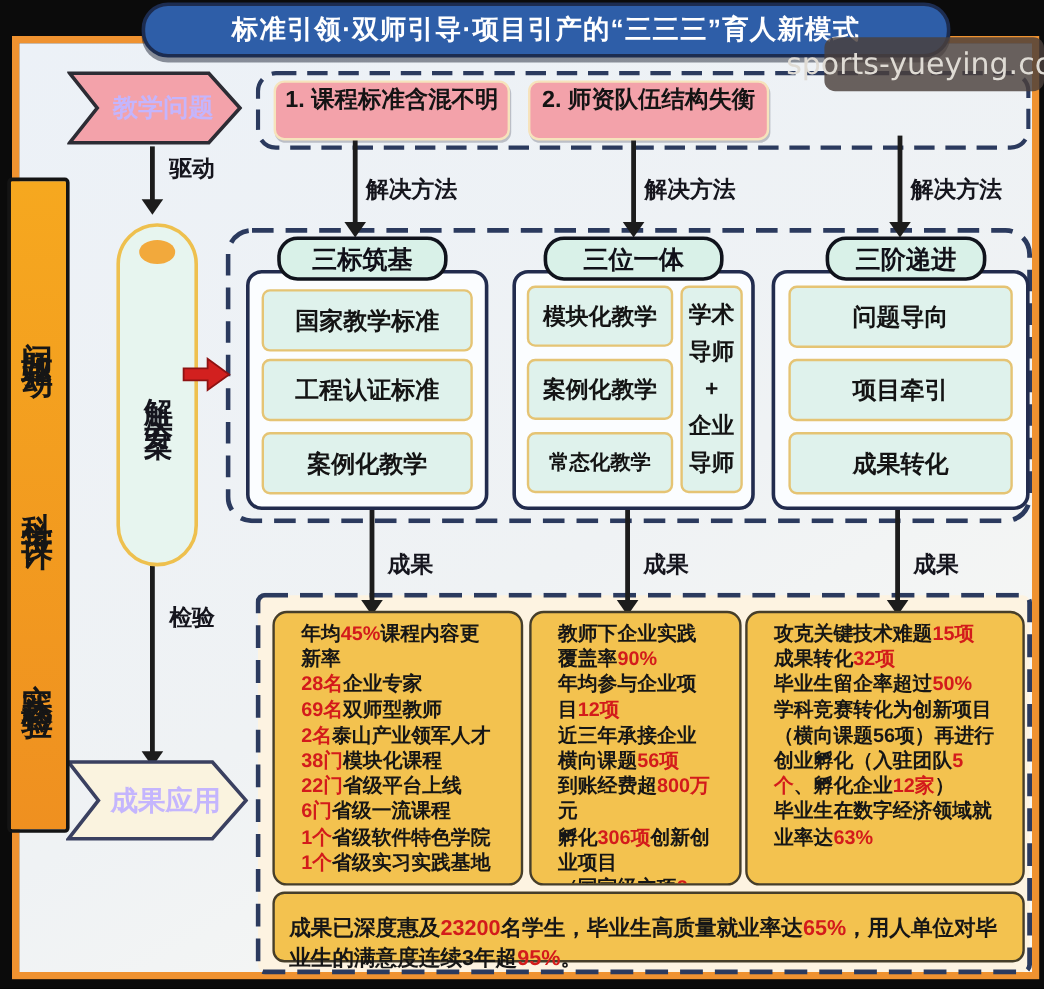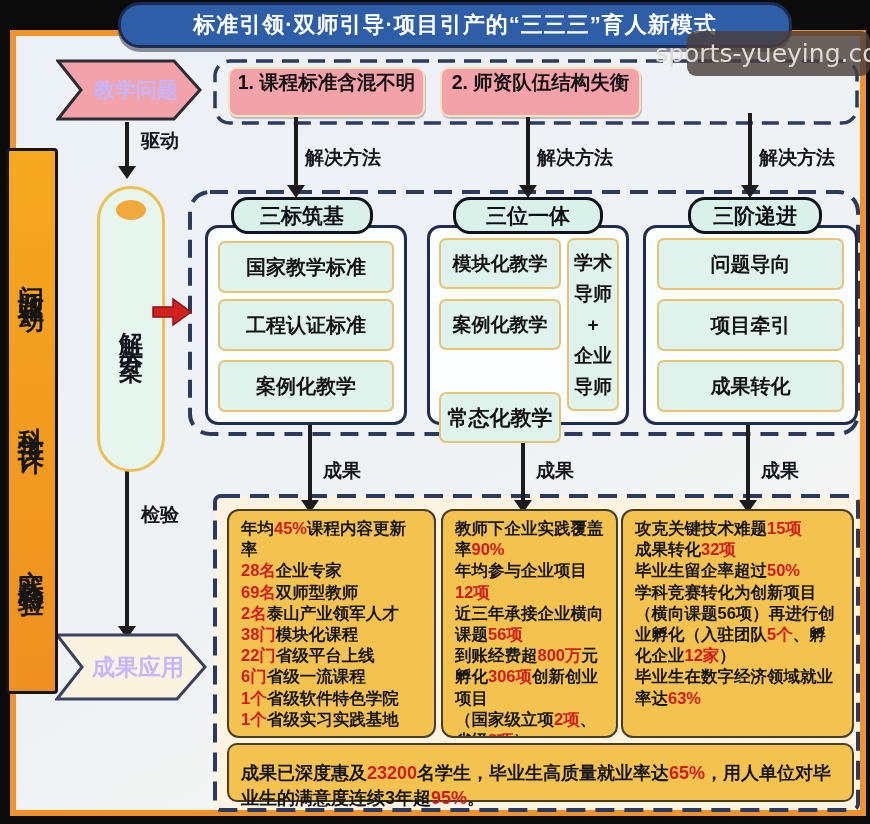--- a/index.html
+++ b/index.html
@@ -55,21 +55,21 @@
         border-radius:17px;display:flex;align-items:center;justify-content:center;z-index:4;
         font-size:21px;font-weight:bold;color:#101018;}
   .colbox{position:absolute;top:225px;height:194px;background:#fbfdff;border:3px solid #222c4e;
           border-radius:13px;z-index:3;}
   .mb{position:absolute;background:#dff2ec;border:2px solid #e5c474;border-radius:7px;
       display:flex;align-items:center;justify-content:center;
       font-size:20px;font-weight:bold;color:#141414;}
   .sidebox{white-space:pre-line;text-align:center;line-height:31px;font-size:19px;}
   
   .result-box{position:absolute;top:509px;height:229px;background:#f3c24f;border:2.5px solid #463e2a;
-              border-radius:12px;z-index:3;padding:7px 12px;box-sizing:border-box;overflow:hidden;}
+              border-radius:12px;z-index:3;padding:7px 22px;box-sizing:border-box;overflow:hidden;}
   .rline{font-size:16.5px;font-weight:bold;color:#161616;line-height:21.2px;}
   .hl{color:#d31b1b;}
   .summary{position:absolute;left:227px;top:743px;width:627px;height:59px;z-index:3;
            background:#f3c24f;border:2.5px solid #463e2a;border-radius:10px;
            padding:16px 12px;box-sizing:border-box;font-size:18px;font-weight:bold;
            color:#161616;line-height:25px;}
 </style>
 </head>
 <body>
 
@@ -157,21 +157,21 @@
   <div class="pill" style="left:453px;width:144px;">
     <span>三位一体</span>
   </div>
   <div class="colbox" style="left:427px;width:196px;">
     <div class="mb" style="left:9px;top:10px;width:118px;height:47px;font-size:19px;">
       <span>模块化教学</span>
       </div>
     <div class="mb" style="left:9px;top:71px;width:118px;height:47px;font-size:19px;">
       <span>案例化教学</span>
       </div>
-    <div class="mb" style="left:9px;top:132px;width:118px;height:47px;font-size:21px;margin-top:32px;">
+    <div class="mb" style="left:9px;top:132px;width:118px;height:47px;font-size:17px;">
       <span>常态化教学</span>
       </div>
     <div class="mb sidebox" style="left:137px;top:10px;width:48px;height:169px;">
       <span>学术
 导师
 +
 企业
 导师</span></div>
   </div>
 

